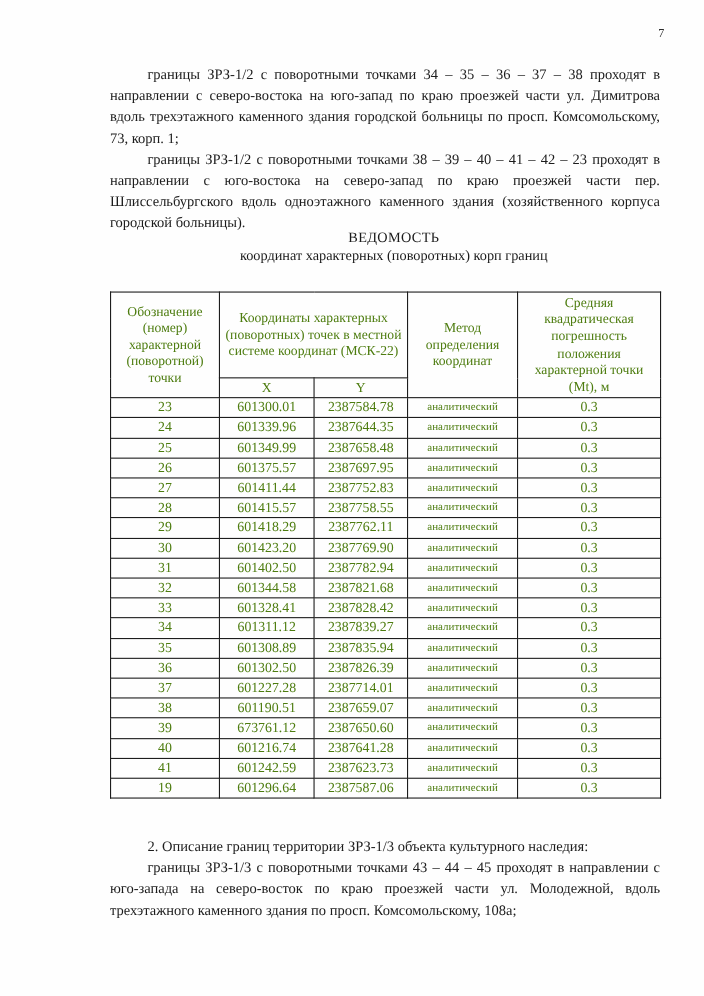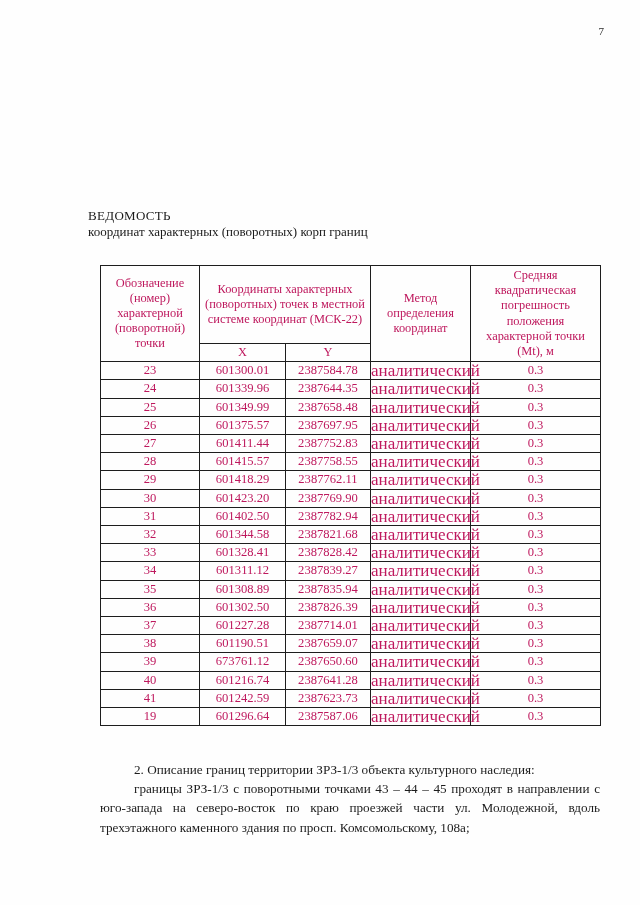--- a/index.html
+++ b/index.html
@@ -52,24 +52,24 @@
     text-indent: 34px;
     color: #1c1c1c;
   }
   p.para.last-line-left {
     text-align-last: left;
   }
 
   
   .vedomost {
     position: absolute;
-    left: 88px;
+    left: 108px;
     top: 208px;
     width: 500px;
-    text-align: left;
+    text-align: center;
   }
   .vedomost .v-title {
     font-size: 13px;
     line-height: 16px;
     letter-spacing: 0.3px;
   }
   .vedomost .v-sub {
     font-size: 13px;
     line-height: 16px;
   }
@@ -79,21 +79,21 @@
     position: absolute;
     left: 100px;
     top: 265px;
     width: 500px;
   }
   table.coord-table {
     border-collapse: collapse;
     width: 500px;
     table-layout: fixed;
     font-size: 12.4px;
-    color: #be185d;
+    color: #4d7c0f;
   }
   table.coord-table th,
   table.coord-table td {
     border: 1px solid #1d1d1d;
     text-align: center;
     vertical-align: middle;
     padding: 0;
     font-weight: normal;
   }
   table.coord-table thead th {
@@ -105,21 +105,21 @@
     line-height: 15px;
     padding: 0;
     height: 17px;
   }
   table.coord-table tbody td {
     height: 17.2px;
     line-height: 17.2px;
     font-size: 12.6px;
   }
   table.coord-table tbody td.method {
-    font-size: 17px;
+    font-size: 10px;
   }
 
   col.c-num   { width: 99px; }
   col.c-x     { width: 86px; }
   col.c-y     { width: 85px; }
   col.c-meth  { width: 100px; }
   col.c-err   { width: 130px; }
 
   
   .content-bottom {
@@ -131,20 +131,22 @@
   }
 </style>
 </head>
 <body>
 
 <div class="page">
 
   <div class="page-number">7</div>
 
   <div class="content">
+    <p class="para last-line-left">границы ЗРЗ-1/2 с поворотными точками 34 – 35 – 36 – 37 – 38 проходят в направлении с северо-востока на юго-запад по краю проезжей части ул. Димитрова вдоль трехэтажного каменного здания городской больницы по просп. Комсомольскому, 73, корп. 1;</p>
+    <p class="para last-line-left">границы ЗРЗ-1/2 с поворотными точками 38 – 39 – 40 – 41 – 42 – 23 проходят в направлении с юго-востока на северо-запад по краю проезжей части пер. Шлиссельбургского вдоль одноэтажного каменного здания (хозяйственного корпуса городской больницы).</p>
   </div>
 
   <div class="vedomost">
     <div class="v-title">ВЕДОМОСТЬ</div>
     <div class="v-sub">координат характерных (поворотных) корп границ</div>
   </div>
 
   <div class="coord-table-wrap">
     <table class="coord-table">
       <colgroup>

